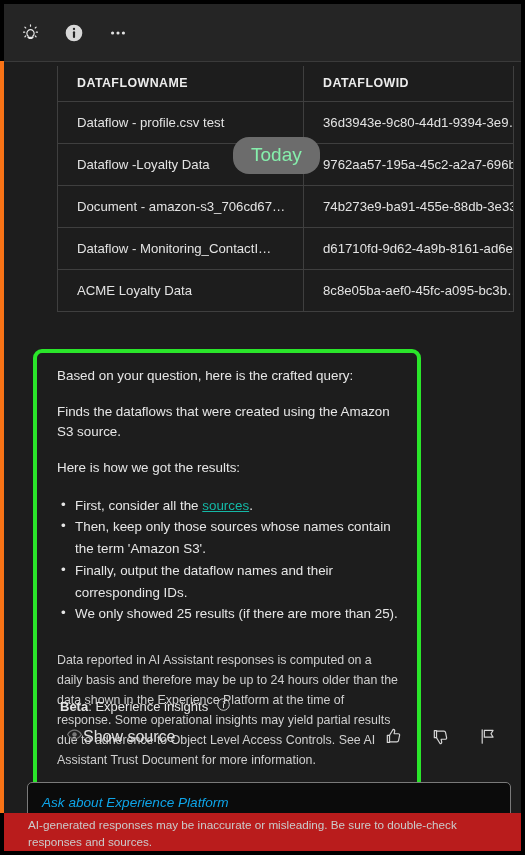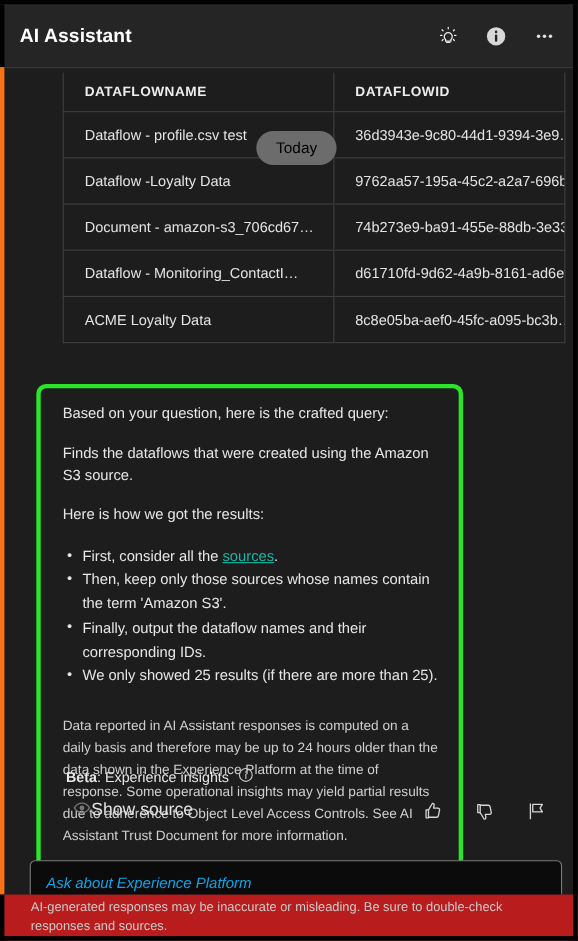--- a/index.html
+++ b/index.html
@@ -73,24 +73,24 @@
     border-bottom: 1px solid #3f3f3f;
     border-left: 1px solid #3f3f3f;
     white-space: nowrap; overflow: hidden; text-overflow: clip;
   }
   .results th:last-child, .results td:last-child { border-right: 1px solid #3f3f3f; }
   .col-name { width: 246px; }
   .col-id { width: 210px; }
 
   .today-pill {
     position: absolute;
-    left: 229px; top: 58px;
+    left: 229px; top: 76px;
     background: #6c6c6c;
-    color: #000000;
-    font-size: 14px;
+    color: #86efac;
+    font-size: 19px;
     padding: 7px 18px 8px;
     border-radius: 16px;
     z-index: 5;
     white-space: nowrap;
   }
 
   
   .answer-card {
     position: absolute;
     left: 29px; top: 288px; width: 388px;
@@ -169,21 +169,20 @@
   }
 </style>
 </head>
 <body>
 
 <div class="app">
 
   <div class="titlebar"></div>
 
   <div class="header">
-    <div class="header-title">AI Assistant</div>
     <div class="header-icons">
       <div class="hicon" title="Ideas">
         <svg width="19" height="19" viewBox="0 0 24 24" fill="none" stroke="#e8e8e8" stroke-width="1.5" stroke-linecap="round">
           <path d="M9 16.5a4.6 4.6 0 1 1 6 0v1.6h-6z" fill="none"></path>
           <path d="M10 19.6h4"></path>
           <path d="M12 2.4v1.6M4.9 5.2l1.1 1.1M19.1 5.2l-1.1 1.1M3.2 11.6h1.5M19.3 11.6h1.5M5 17.4l1.1-1.1M19 17.4l-1.1-1.1"></path>
         </svg>
       </div>
       <div class="hicon" title="Information">
         <svg width="20" height="20" viewBox="0 0 24 24">

